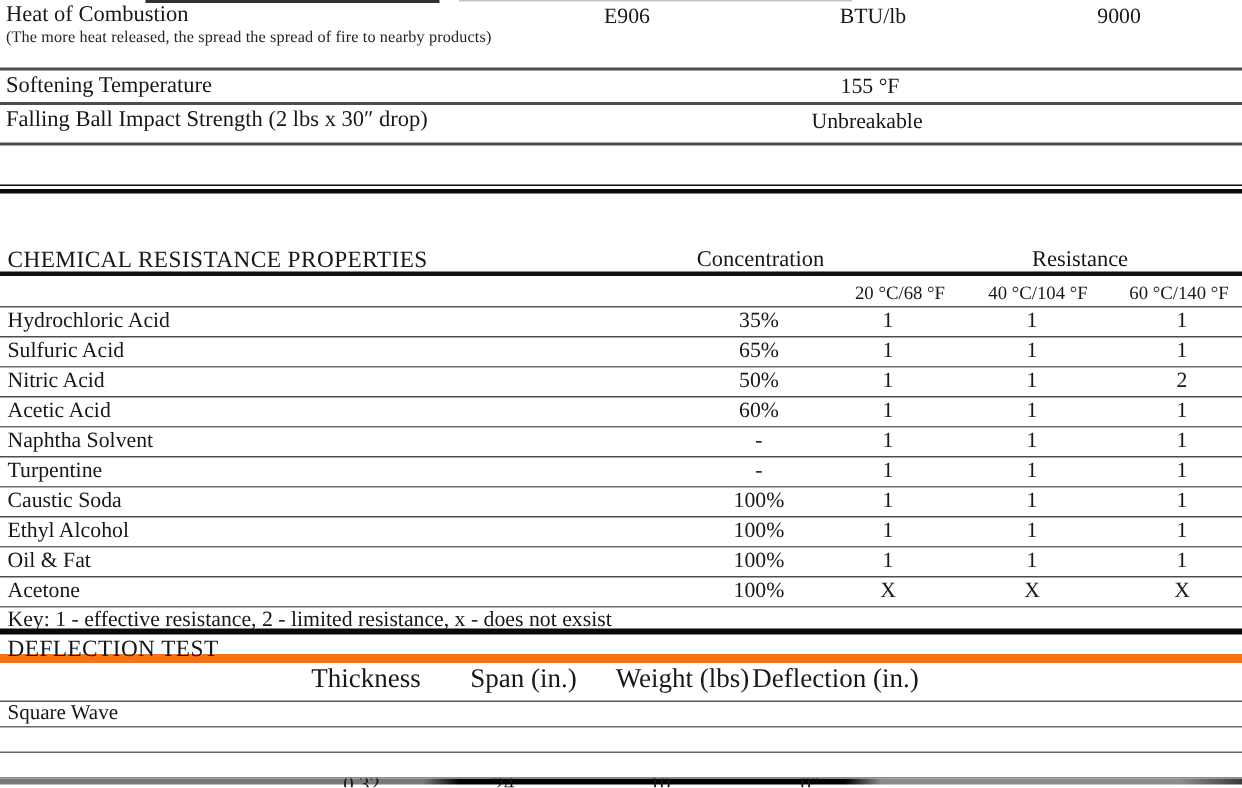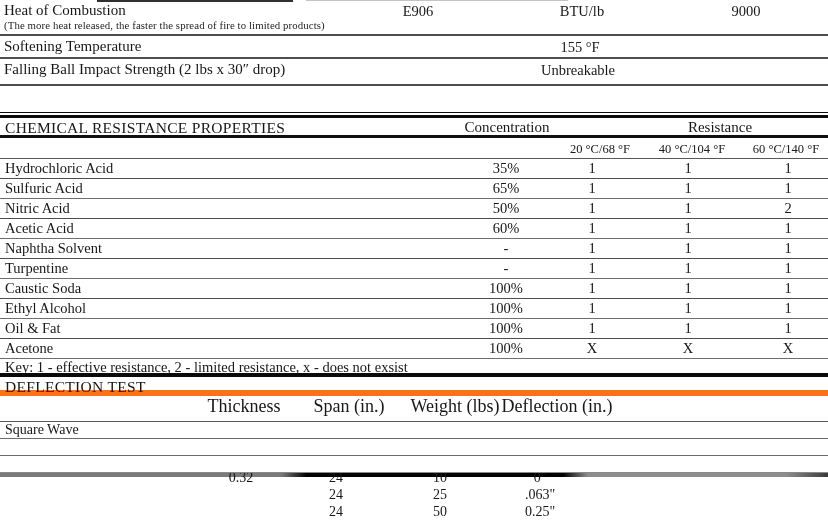--- a/index.html
+++ b/index.html
@@ -13,36 +13,36 @@
     overflow:hidden;
   }
   .cc { position:absolute; transform:translateX(-50%); white-space:nowrap; }
 
   
   .topline-dark  { position:absolute; top:0; left:97px;  width:196px; height:2px; background:#303030; }
   .topline-faint { position:absolute; top:0; left:306px; width:262px; height:1px; background:#c4c4c4; }
 
   
   .prow { position:relative; border-bottom:2px solid #4e4e4e; font-size:15px; }
-  .prow-1 { height:36px; }
+  .prow-1 { height:47px; }
   .prow-2 { height:23px; }
   .prow-3 { height:24px; }
   .prow-4 { height:27px; }
   .plabel { position:absolute; left:4px; top:2px; }
   .pnote  { position:absolute; left:4px; top:19px; font-size:10.8px; color:#242424; letter-spacing:0.1px; }
   .pv     { top:3px; font-size:14.5px; }
   .pv2    { top:3px; font-size:14.5px; }
 
   .gap { height:26px; }
 
   
   .band-line1 { height:1px; background:#0c0c0c; }
   .band-gap   { height:2px; background:#fff; }
   .band-line2 { height:3px; background:#0c0c0c; }
-  .chem-header { position:relative; height:20px; border-bottom:3px solid #101010; }
+  .chem-header { position:relative; height:20px; border-bottom:3px solid #101010;margin-top:35px; }
   .chem-title  { position:absolute; left:5px; top:1px; font-size:15.5px; letter-spacing:0.3px; }
   .chem-colhead { top:1px; font-size:15px; }
   .temp-row { position:relative; height:21px; border-bottom:1px solid #585858; }
   .temp { top:4px; font-size:12.5px; }
 
   .crow { position:relative; height:20px; border-bottom:1px solid #4d4d4d; font-size:14.5px; }
   .crow:nth-child(odd) { border-bottom-color:#6e6e6e; }
   .cname { position:absolute; left:5px; top:1px; }
   .cval  { top:1px; }
 
@@ -67,21 +67,21 @@
 <body>
 
 <div class="page">
 
   <div class="topline-dark"></div>
   <div class="topline-faint"></div>
 
   <section>
     <div class="prow prow-1">
       <div class="plabel">Heat of Combustion</div>
-      <div class="pnote">(The more heat released, the faster the spread of fire to limited products)</div>
+      <div class="pnote">(The more heat released, the spread the spread of fire to nearby products)</div>
       <span class="cc pv" style="left:418px">E906</span>
       <span class="cc pv" style="left:582px">BTU/lb</span>
       <span class="cc pv" style="left:746px">9000</span>
     </div>
     <div class="prow prow-2">
       <div class="plabel">Softening Temperature</div>
       <span class="cc pv2" style="left:580px">155 °F</span>
     </div>
     <div class="prow prow-4">
       <div class="plabel">Falling Ball Impact Strength (2 lbs x 30″ drop)</div>

